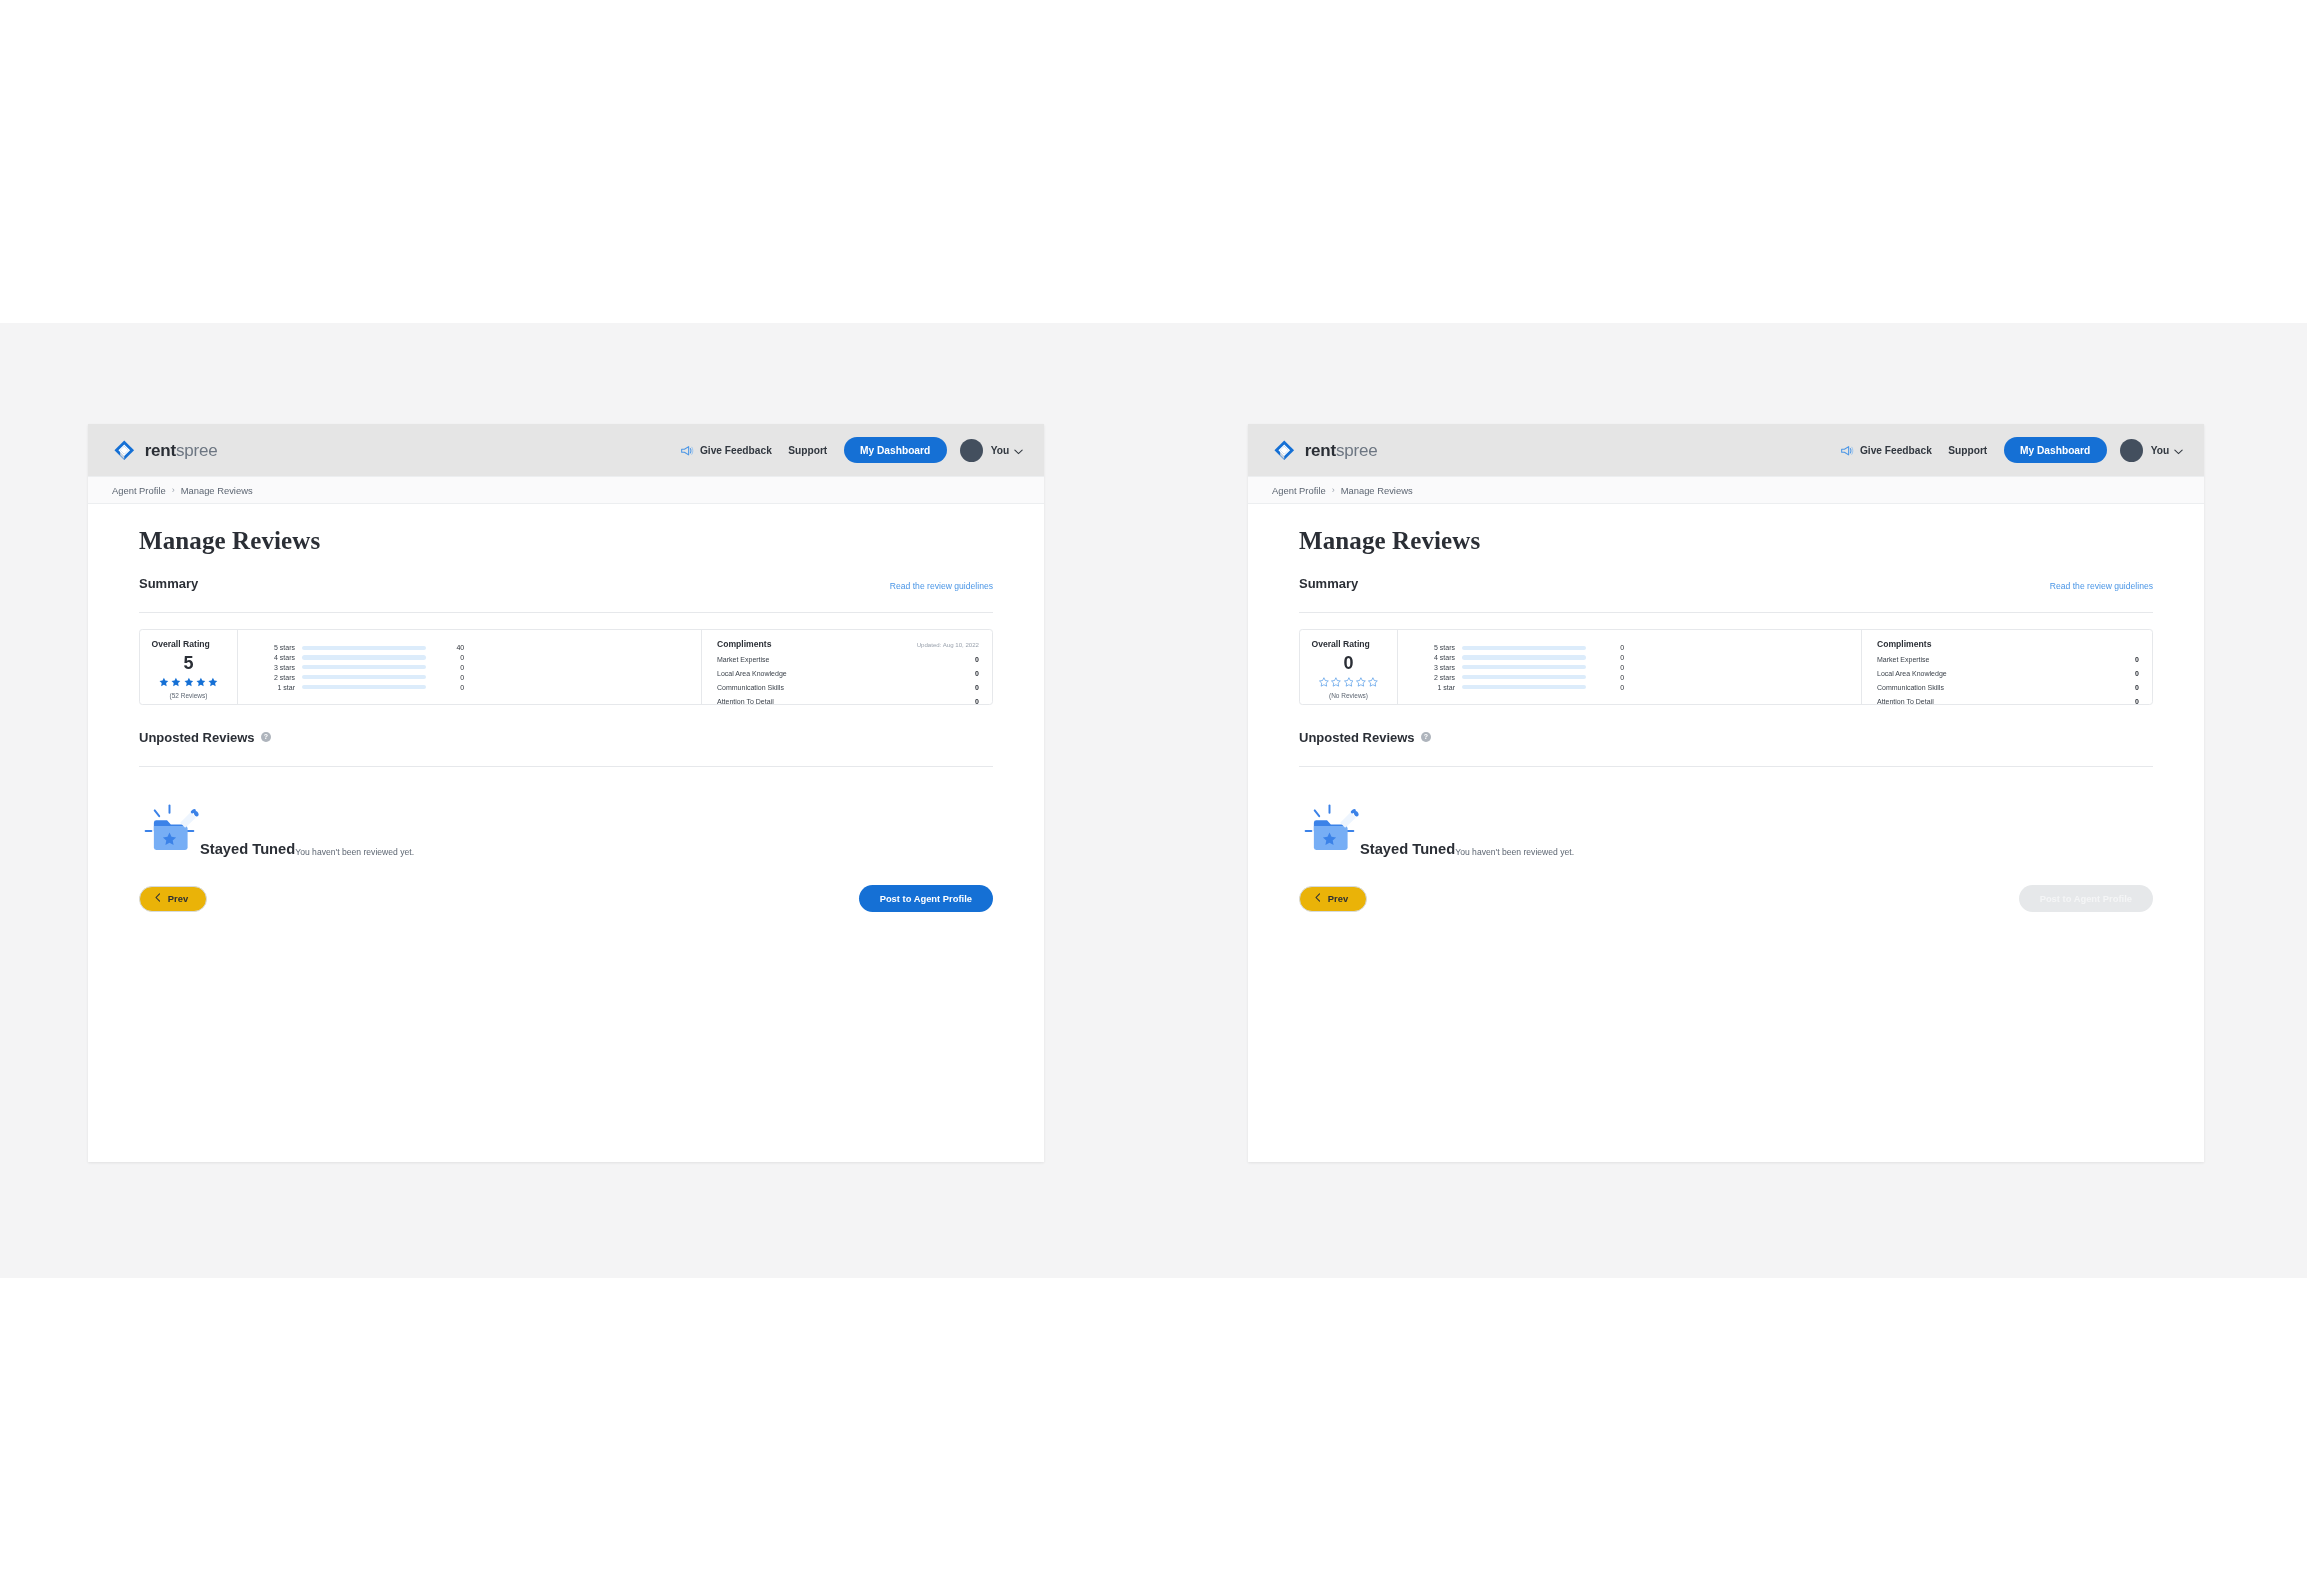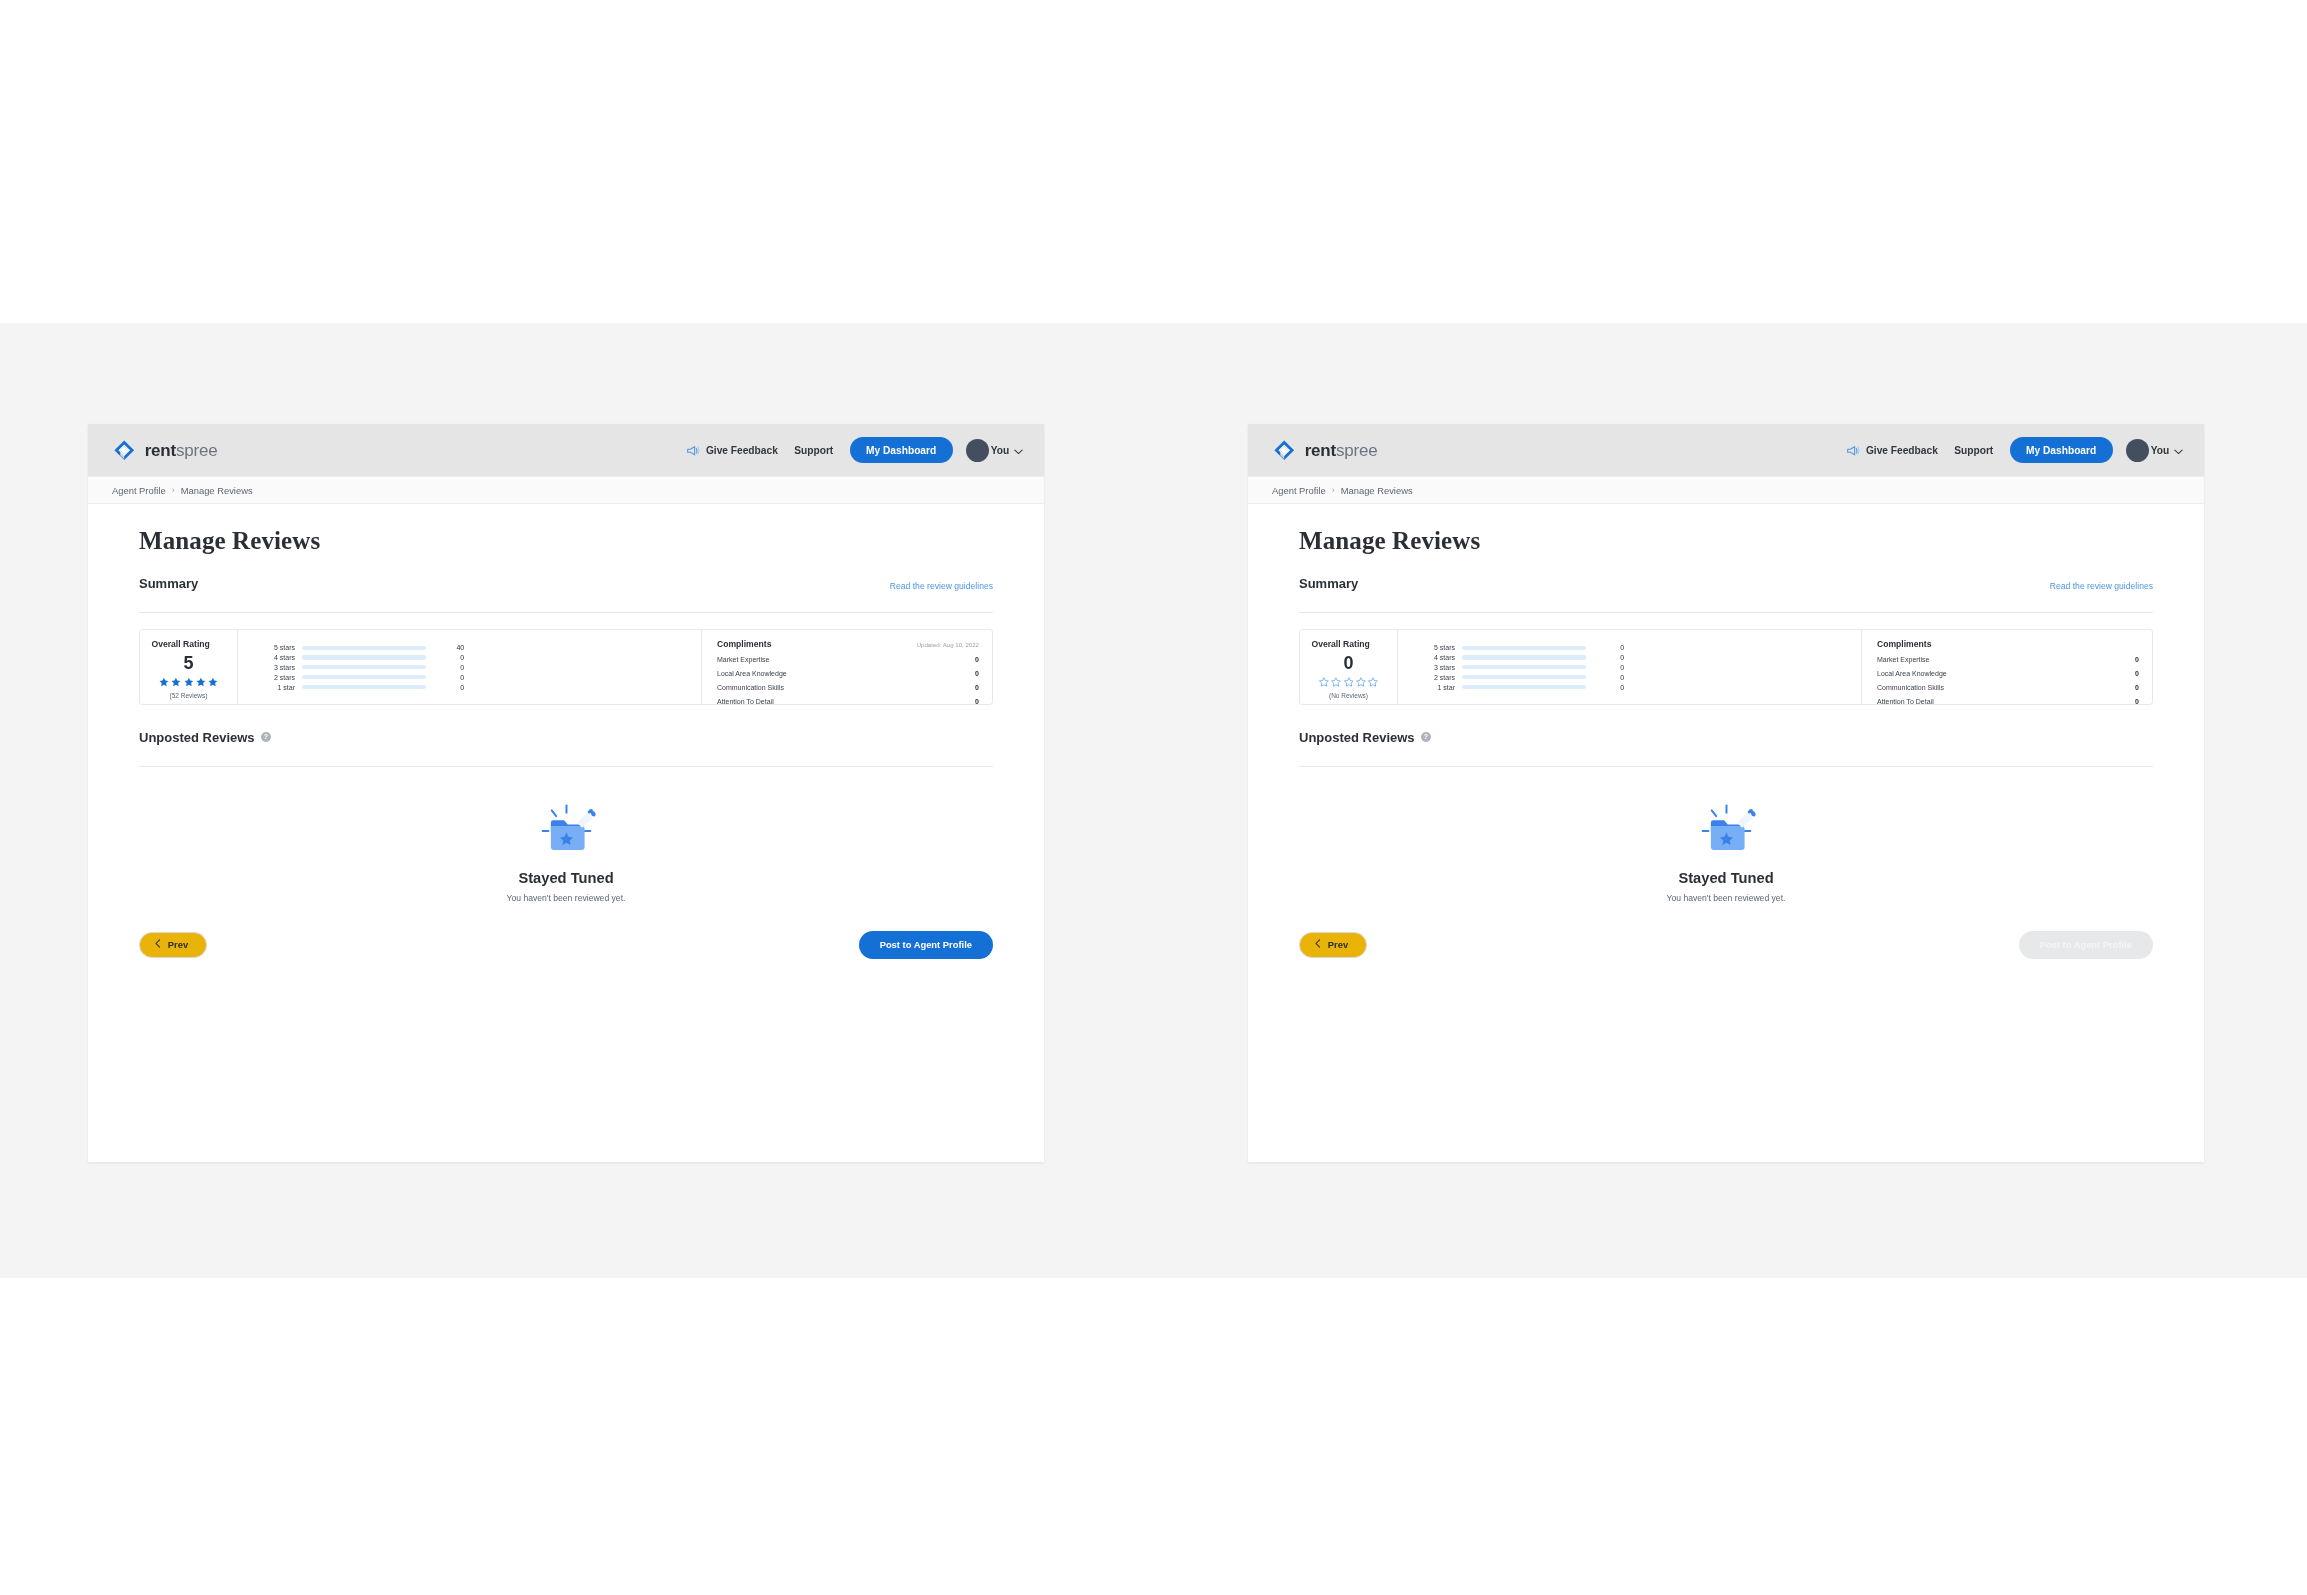--- a/index.html
+++ b/index.html
@@ -46,21 +46,21 @@
   .nav-link:last-of-type{margin-right:11.5px;}
   .btn-dash{
     background:#1570d5;color:#fff;border:none;border-radius:817px;
     font-size:10.2px;font-weight:700;padding:7.4px 16.4px;
     font-family:inherit;white-space:nowrap;
   }
   .avatar{
     width:23px;height:23px;border-radius:50%;background:#434f5e;
     margin-left:13px;flex:0 0 auto;
   }
-  .you{font-size:10.2px;color:#31373f;font-weight:600;margin-left:2px;}
+  .you{font-size:10.2px;color:#31373f;font-weight:600;margin-left:8px;}
   .chev{margin-left:4.9px;display:inline-block;}
 
   
   .crumbs{
     height:26px;display:flex;align-items:center;
     padding-left:24px;background:#fafafb;
     border-bottom:0.8px solid #eceef0;
     font-size:9.4px;color:#5d6672;gap:6px;
   }
   .crumbs .sep{color:#9aa2ad;font-size:9px;}
@@ -127,21 +127,21 @@
   .comp-title{font-size:8.6px;font-weight:700;color:#2b2f36;}
   .comp-upd{font-size:6.1px;color:#9aa2ad;}
   .comprow{
     display:flex;justify-content:space-between;align-items:center;
     font-size:7px;color:#3c434c;margin-top:7px;
   }
   .comprow .v{font-weight:700;color:#2b2f36;}
 
   
   .empty{
-    display:flex;flex-direction:column;align-items:center;
+    display:flex;flex-direction:row;align-items:flex-end;
     padding-top:36px;
   }
   .empty-title{
     font-size:14.7px;font-weight:700;color:#2b2f36;margin-top:13px;
   }
   .empty-sub{font-size:8.6px;color:#5d6672;margin-top:7.4px;}
 
   
   .footer{
     display:flex;align-items:center;justify-content:space-between;

